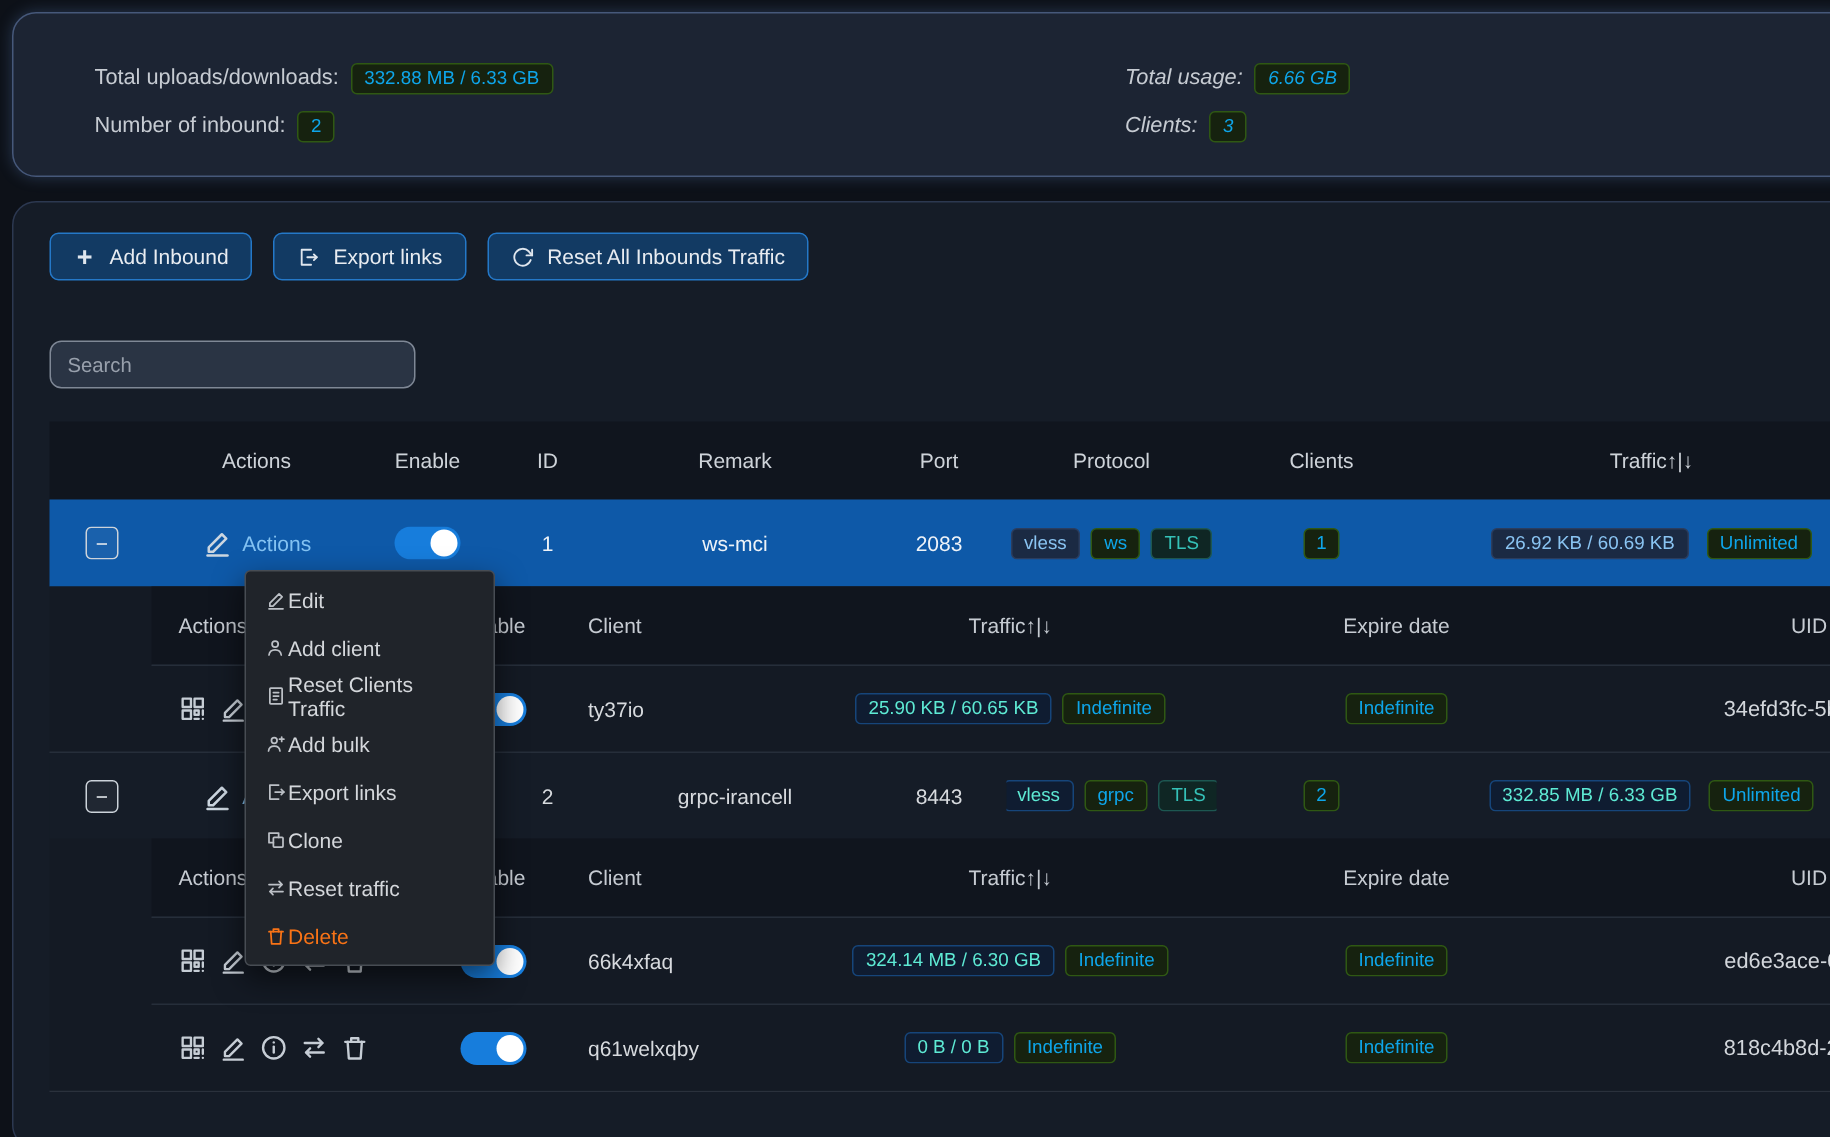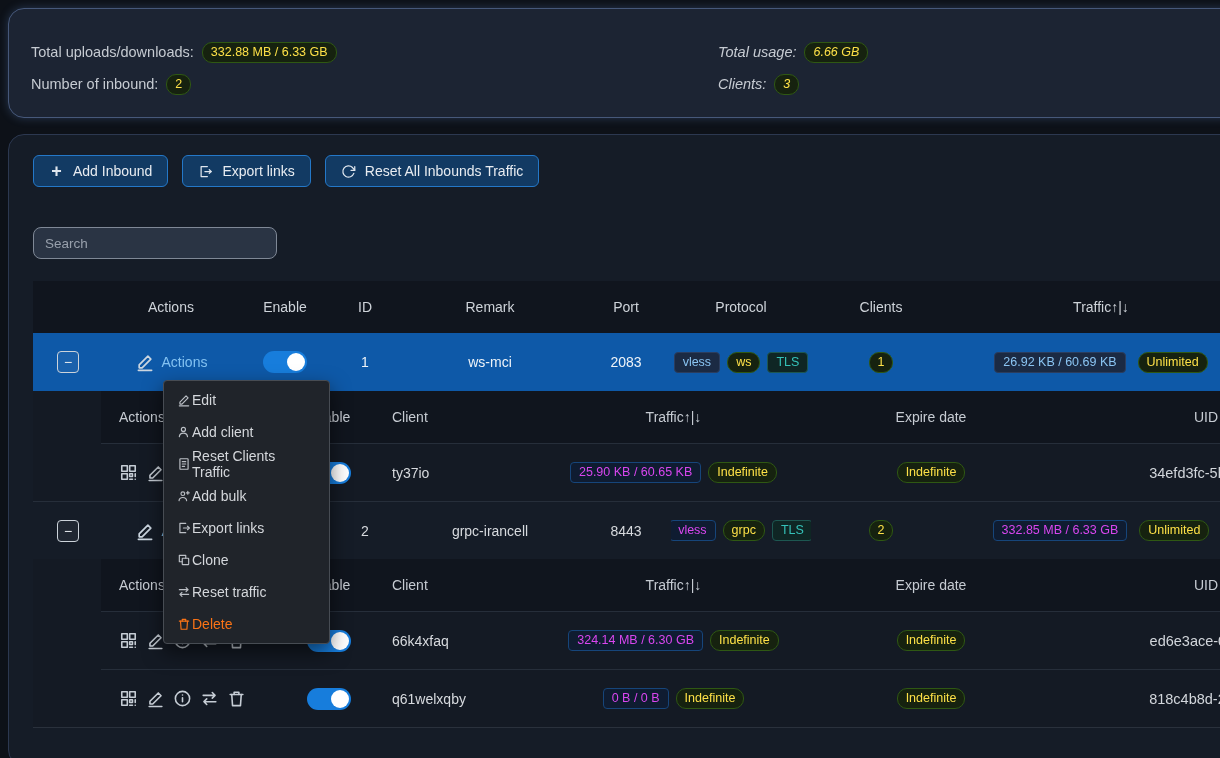--- a/index.html
+++ b/index.html
@@ -14,29 +14,29 @@
   .icon svg { display:block; width:100%; height:100%; stroke:currentColor; fill:none; stroke-width:2; stroke-linecap:round; stroke-linejoin:round; }
 
   
   .stats-card {
     position:absolute; top:8px; left:8px; width:1232px; height:110px;
     background:#1c2433; border:1px solid #46587a; border-radius:16px;
     box-shadow:0 0 10px rgba(95,135,195,.33);
   }
   .stats-col { position:absolute; top:32px; display:flex; flex-direction:column; gap:10px; }
   .stats-col.c1 { left:22px; } .stats-col.c2 { left:709px;font-style:italic; }
-  .stat { display:flex; align-items:center; gap:8px; height:22px; color:#c6cbd2; font-size:14.5px; }
+  .stat { display:flex; align-items:center; gap:8px; height:22px; color:#c6cbd2; font-size:14.5px;margin-left:32px; }
 
   .badge {
     display:inline-flex; align-items:center; white-space:nowrap;
     border-radius:4px; padding:1px 8px; font-size:12.5px; line-height:17px;
     border:1px solid transparent;
   }
-  .b-green { color:#fde047; background:#16220f; border-color:#2f5813;border-radius:10px; }
-  .b-blue  { color:#d946ef; background:#0f1c31; border-color:#16457a; }
+  .b-green { color:#0ea5e9; background:#16220f; border-color:#2f5813; }
+  .b-blue  { color:#5eead4; background:#0f1c31; border-color:#16457a; }
   .b-teal  { color:#35c1b8; background:#0f2624; border-color:#1d5751;text-align:right; }
   .b-navy  { color:#8ac4f2; background:#1b2a43; border-color:#2b3d5e; }
 
   
   .main-card {
     position:absolute; top:134px; left:8px; width:1232px; height:632px;
     background:#151c27; border:1px solid #2c3850; border-radius:16px;
   }
   .toolbar { position:absolute; top:20px; left:24px; display:flex; gap:14px; }
   .btn {

